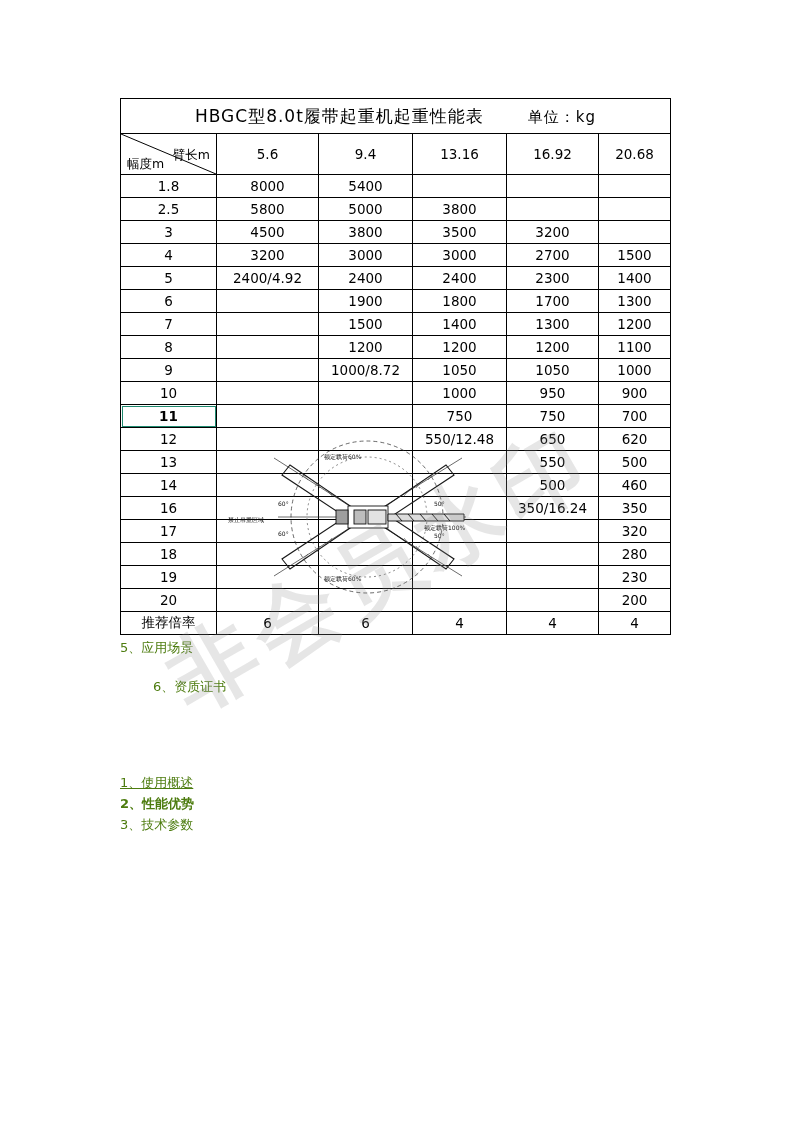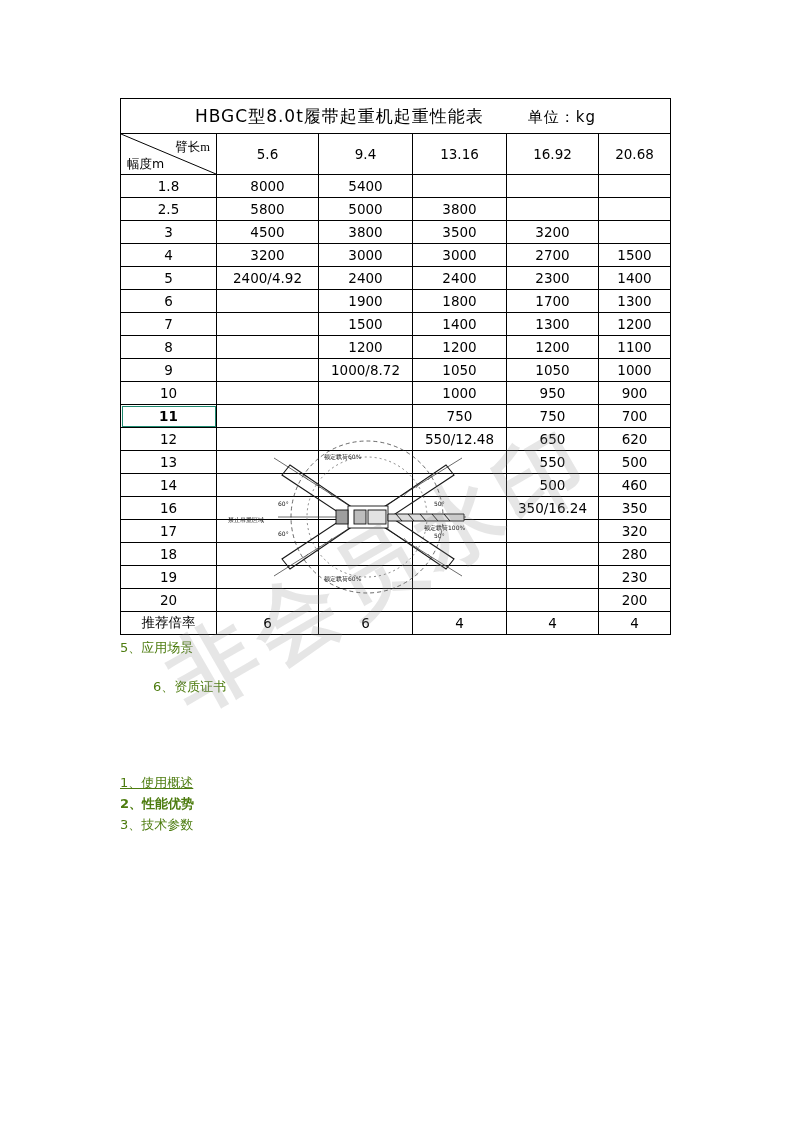--- a/index.html
+++ b/index.html
@@ -95,23 +95,22 @@
     padding: 0;
   }
   .diag .line {
     position: absolute;
     left: 0; top: 0;
     width: 100%; height: 100%;
   }
   .diag .tl {
     position: absolute;
     right: 6px;
-    top: 5px;
+    top: 13px;
     font-size: 12.5px;
-    font-family: Liberation Serif, serif;
   }
   .diag .br {
     position: absolute;
     left: 6px;
     bottom: 1px;
     font-size: 12.5px;
     text-align: right;
   }
 
   .col-head {

